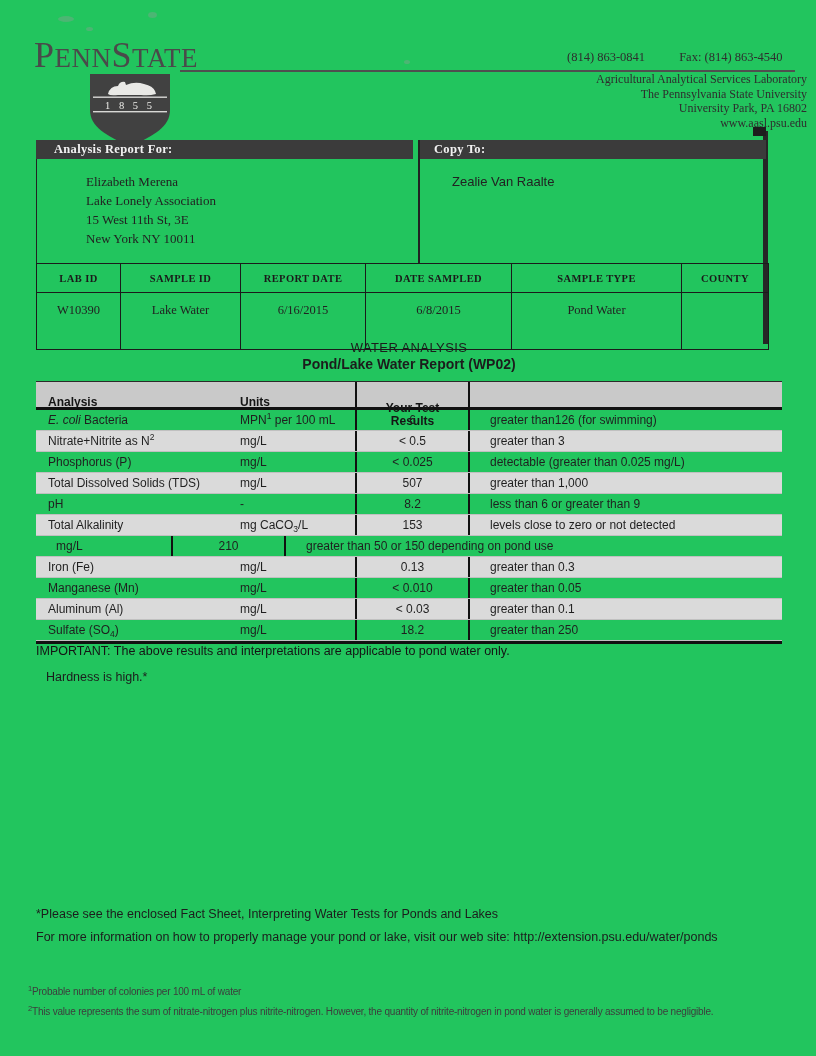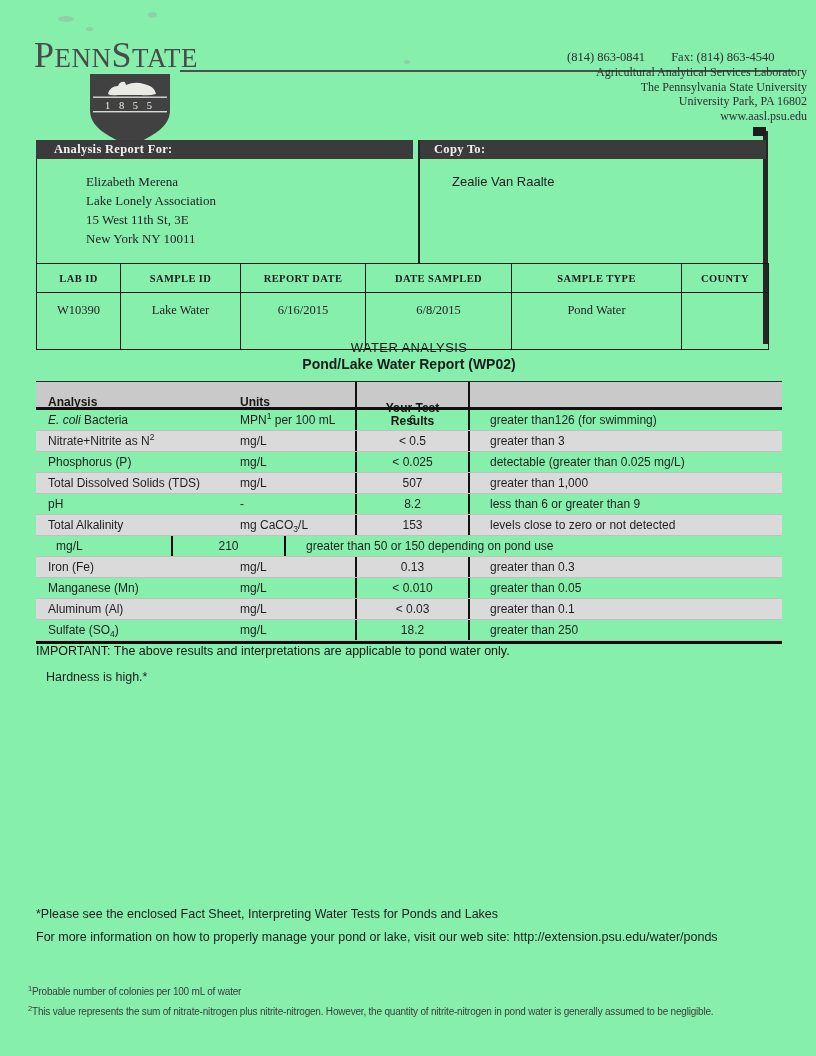--- a/index.html
+++ b/index.html
@@ -1,29 +1,29 @@
 <!DOCTYPE html>
 <html><head>
 <meta charset="utf-8">
 <style>
   html,body{margin:0;padding:0;background:#888;}
   .page{
     position:relative; width:816px; height:1056px; margin:0 auto;
-    background:#86efac; overflow:hidden;
+    background:#22c55e; overflow:hidden;
     font-family:"Liberation Sans", sans-serif; color:#1c1c1c;
   }
   
   .wordmark{position:absolute; left:34px; top:34px; font-family:"Liberation Serif", serif;
     color:#4a4a4a; letter-spacing:.5px; white-space:nowrap;}
   .wordmark .big{font-size:36px;}
   .wordmark .small{font-size:27px;}
   .top-rule{position:absolute; left:180px; top:70px; width:615px; height:2px; background:#4f4f4f;}
   .contact{position:absolute; left:567px; top:50px; font-family:"Liberation Serif", serif;
     font-size:12.5px; color:#2e2e2e; line-height:15px; width:240px;}
-  .contact .phone-line{display:flex; gap:26px; }
+  .contact .phone-line{display:flex; gap:34px; margin-bottom:7px;}
   .contact .org{line-height:14.5px; font-size:12px;text-align:right;}
   .shield{position:absolute; left:88px; top:74px;}
   
   .bar{position:absolute; height:19px; background:#3b3b3b; color:#f2f2f2;
     font-family:"Liberation Serif", serif; font-weight:bold; font-size:12.5px;
     line-height:19px; letter-spacing:.3px;}
   .bar1{left:36px; top:140px; width:377px; padding-left:18px; box-sizing:border-box;}
   .bar2{left:420px; top:140px; width:346px; padding-left:14px; box-sizing:border-box;}
   .addr-box-left{position:absolute; left:36px; top:140px; width:382px; height:123px;
     border-left:1.5px solid #222;}

